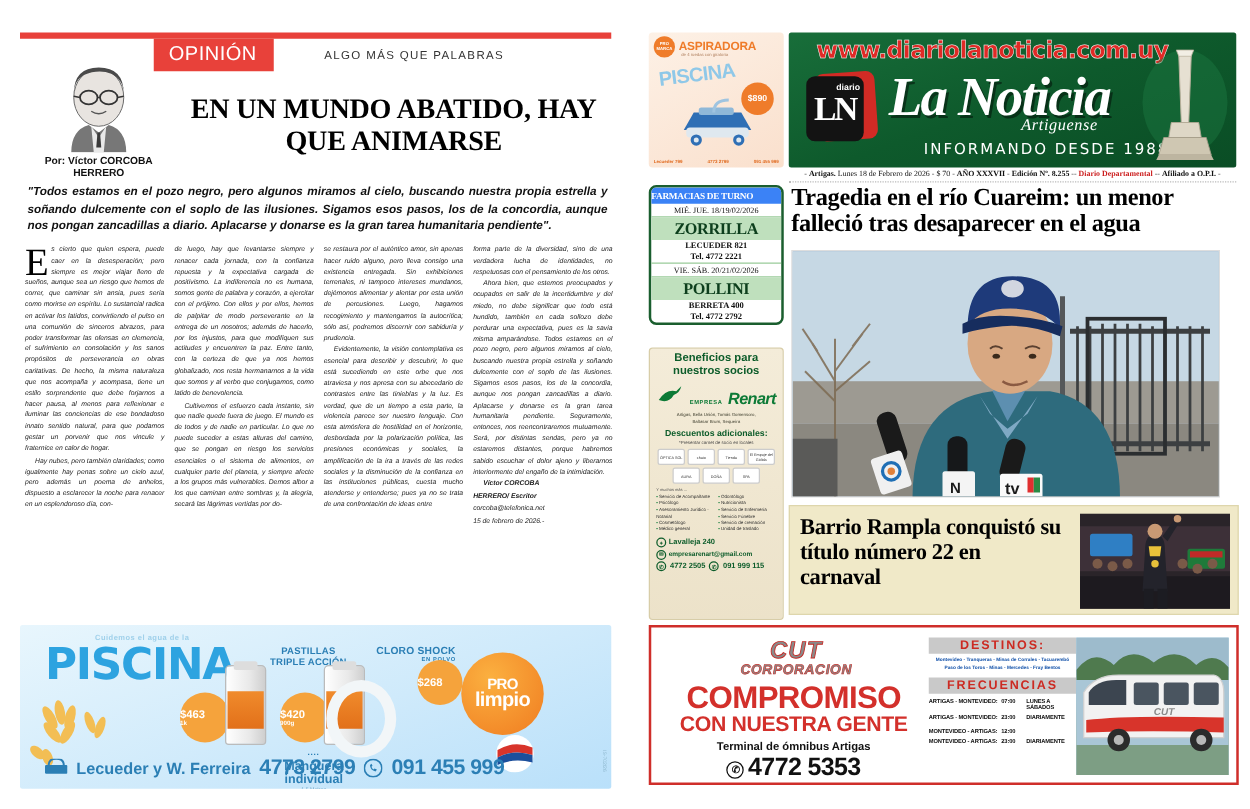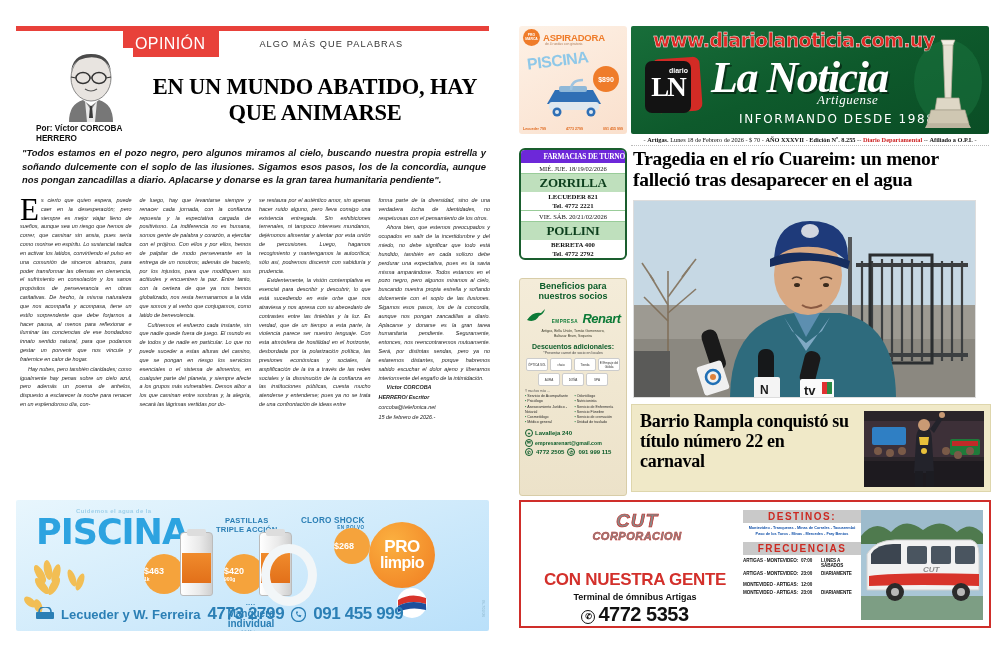--- a/index.html
+++ b/index.html
@@ -22,21 +22,21 @@
   .lp-head-right b { font-style: italic; }
 
   .red-rule { height: 5px; background: #e8413a; margin-top: 8px; width: 100%; }
 
   .opinion-band { display: flex; align-items: stretch; margin-top: 0; height: 26px; }
   .op-spacer { width: 107px; }
   .op-tag { background: #e8413a; color: #fff; font-size: 16px; letter-spacing: .4px;
             padding: 2px 14px 2px 12px; display: flex; align-items: center; font-weight: 400; }
   .op-sub { display: flex; align-items: center; font-size: 9.2px; letter-spacing: 1.1px; color: #333; padding-left: 40px; }
 
-  .author-block { position: absolute; left: 36px; top: 48px; width: 110px; text-align: left; }
+  .author-block { position: absolute; left: 24px; top: 48px; width: 110px; text-align: center; }
   .author-photo { width: 84px; height: 74px; margin: 0 auto; position: relative; overflow: hidden; }
   .author-caption { font-size: 8.2px; font-weight: bold; color: #111; line-height: 1.25; margin-top: 2px; }
 
   .headline { position: absolute; left: 150px; top: 74px; width: 330px; text-align: center;
               font-family: "Liberation Serif", serif; font-weight: bold; font-size: 22.5px;
               line-height: 1.16; color: #000; letter-spacing: -.2px; }
 
   .pullquote { position: absolute; left: 22px; top: 146px; width: 464px;
                font-family: "Liberation Sans", sans-serif; font-style: italic; font-weight: bold;
                font-size: 9.4px; line-height: 1.45; color: #111; text-align: justify; }
@@ -76,21 +76,21 @@
   .hose { position: absolute; left: 245px; top: 44px; width: 56px; height: 62px;
           border: 9px solid #f2f6f8; border-radius: 50%; }
   .manguera { position: absolute; left: 190px; top: 98px; width: 90px; text-align: center;
               font-size: 10px; font-weight: bold; color: #2b7fb5; line-height: 1.05; }
   .manguera small { display: block; font-size: 4.2px; font-weight: normal; color: #4f93bb; }
   .manguera .dots { font-size: 4px; letter-spacing: 1px; }
   .pro-circle { position: absolute; right: 54px; top: 22px; width: 66px; height: 66px; border-radius: 50%;
                 background: radial-gradient(circle at 35% 30%, #fbb040, #f07c20);
                 display: flex; flex-direction: column; align-items: center; justify-content: center;
                 color: #fff; font-weight: bold; line-height: .95; }
-  .pro-circle .a { font-size: 17px; letter-spacing: -.5px; }
+  .pro-circle .a { font-size: 12px; letter-spacing: -.5px; }
   .pro-circle .b { font-size: 16px; letter-spacing: -.5px; }
   .s-logo { position: absolute; right: 60px; top: 88px; width: 34px; height: 30px; }
   .pool-footer { position: absolute; left: 20px; bottom: 7px; display: flex; align-items: center; gap: 7px; }
   .pool-footer .store { font-size: 13px; font-weight: bold; color: #2b7fb5; }
   .pool-footer .phone { font-size: 17px; font-weight: bold; color: #2b7fb5; letter-spacing: -.4px; }
   .pool-code { position: absolute; right: 3px; bottom: 14px; font-size: 4px; color: #8fb9cf;
                writing-mode: vertical-rl; }
 
   
   .right-page { width: 495px; height: 647px; position: relative; background: #fff; padding: 20px 10px 0 10px; }
@@ -134,22 +134,22 @@
 
   .dateline { position: absolute; left: 126px; top: 136px; width: 358px; font-family: "Liberation Serif", serif;
               font-size: 6.3px; color: #111; text-align: center; border-bottom: 1px dotted #bbb; padding-bottom: 2px; }
   .dateline .red { color: #cc1f1f; font-weight: bold; }
   .dateline b { font-weight: bold; }
   .dateline .dash { color: #444; }
 
   
   .farmacias { position: absolute; left: 14px; top: 148px; width: 108px;
                border: 2px solid #1a5e2e; border-radius: 6px; background: #fff; overflow: hidden; }
-  .farm-head { background: #6d28d9; color: #fff; font-family: "Liberation Serif", serif; font-weight: bold;
-               font-size: 7.4px; text-align: right; padding: 2px 0; letter-spacing: -.2px; }
+  .farm-head { background: #3b82f6; color: #fff; font-family: "Liberation Serif", serif; font-weight: bold;
+               font-size: 7.4px; text-align: left; padding: 2px 0; letter-spacing: -.2px; }
   .farm-row { font-family: "Liberation Serif", serif; text-align: center; font-size: 6.5px;
               padding: 1.5px 0; color: #111; border-bottom: .5px solid #9c9; }
   .farm-name { background: #bfe0bd; font-family: "Liberation Serif", serif; font-weight: bold;
                font-size: 13px; text-align: center; padding: 1px 0; color: #0d3f1d; letter-spacing: -.3px; }
   .farm-addr { font-family: "Liberation Serif", serif; text-align: center; font-size: 6.8px; padding: 1px 0; font-weight: bold; color: #111; }
 
   
   .renart { position: absolute; left: 14px; top: 278px; width: 108px; height: 218px;
             background: linear-gradient(180deg,#f4ecd9,#ece2c9); border: 1px solid #d8cda8; border-radius: 3px; overflow: hidden; padding: 3px; }
   .ren-title { text-align: center; font-size: 9px; font-weight: bold; color: #0c5c2a; line-height: 1.1; }
@@ -593,20 +593,21 @@
           <rect x="62" y="60" width="8" height="16" fill="#1c1c22"></rect>
         </svg>
       </div>
     </div>
 
     <div class="cut-ad">
       <div class="cut-logo">
         <div class="c1">CUT</div>
         <div class="c2">CORPORACION</div>
       </div>
+      <div class="cut-slogan1">COMPROMISO</div>
       <div class="cut-slogan2">CON NUESTRA GENTE</div>
       <div class="cut-term">Terminal de ómnibus Artigas</div>
       <div class="cut-phone">
         <span class="ic">✆</span><span>4772 5353</span>
       </div>
       <div class="dest-box">
         <div class="dest-title">DESTINOS:</div>
         <div class="dest-list">
           <span>Montevideo - Tranqueras - Minas de Corrales - Tacuarembó</span><br><span>Paso de los Toros - Minas - Mercedes - Fray Bentos</span>
         </div>

